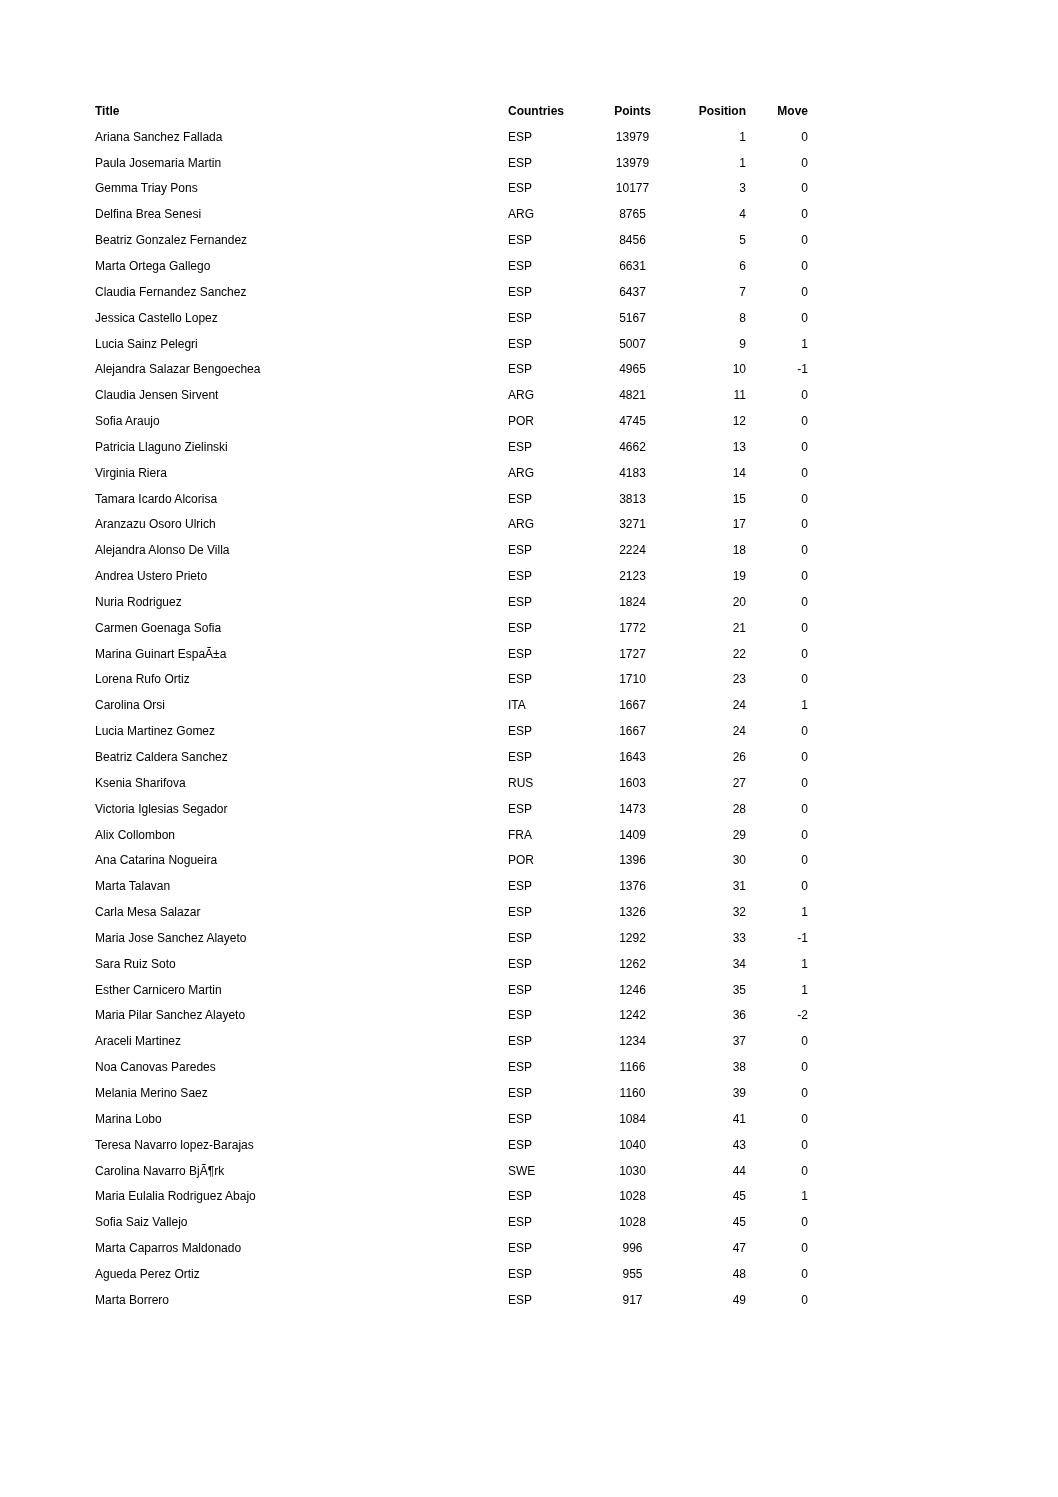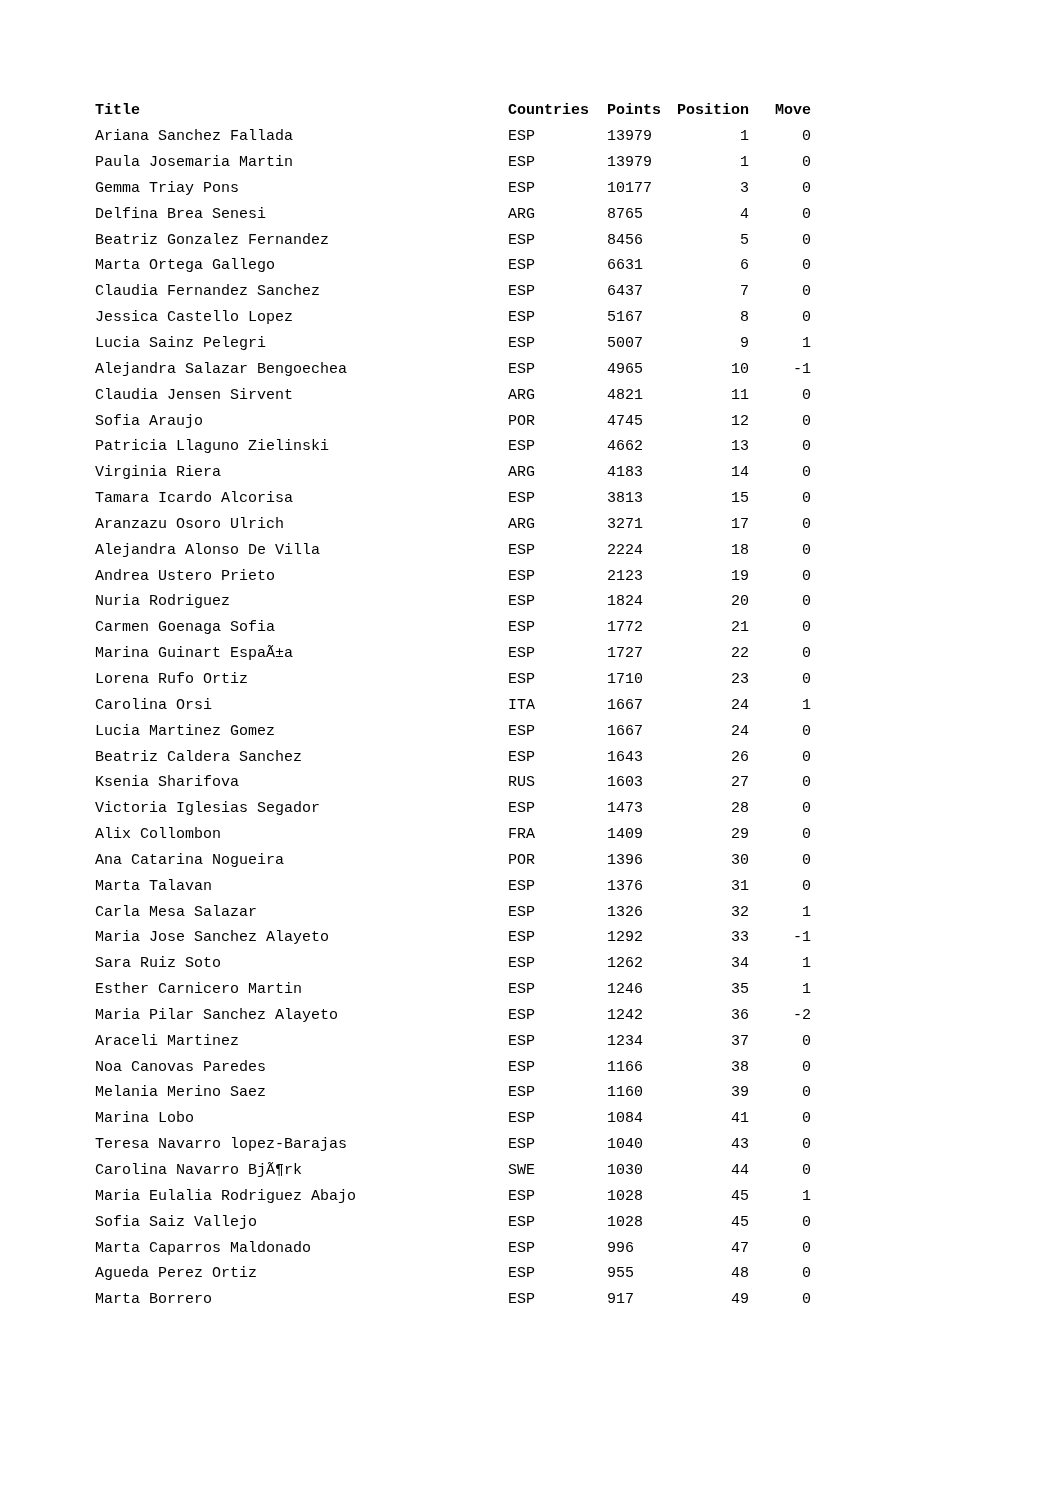--- a/index.html
+++ b/index.html
@@ -16,37 +16,36 @@
     background: #ffffff;
     overflow: hidden;
   }
   .ranking-wrap {
     position: absolute;
     left: 95px;
     top: 98px;
   }
   table.ranking {
     border-collapse: collapse;
-    font-size: 15px;
+    font-size: 12px;
     table-layout: fixed;
-    font-family: Liberation Mono, monospace;
   }
   table.ranking th,
   table.ranking td {
     padding: 0;
     height: 25.85px;
     white-space: nowrap;
     overflow: hidden;
     vertical-align: middle;
     font-weight: 400;
   }
   table.ranking th { font-weight: 700; }
   table.ranking th:nth-child(1), table.ranking td:nth-child(1) { width: 413px; text-align: left; }
   table.ranking th:nth-child(2), table.ranking td:nth-child(2) { width: 99px;  text-align: left; }
-  table.ranking th:nth-child(3), table.ranking td:nth-child(3) { width: 51px;  text-align: left; }
+  table.ranking th:nth-child(3), table.ranking td:nth-child(3) { width: 51px;  text-align: center; }
   table.ranking th:nth-child(4), table.ranking td:nth-child(4) { width: 88px;  text-align: right; }
   table.ranking th:nth-child(5), table.ranking td:nth-child(5) { width: 62px;  text-align: right; }
 </style>
 </head>
 <body>
 
 <div class="page">
   <div class="ranking-wrap">
     <table class="ranking">
       <thead>

